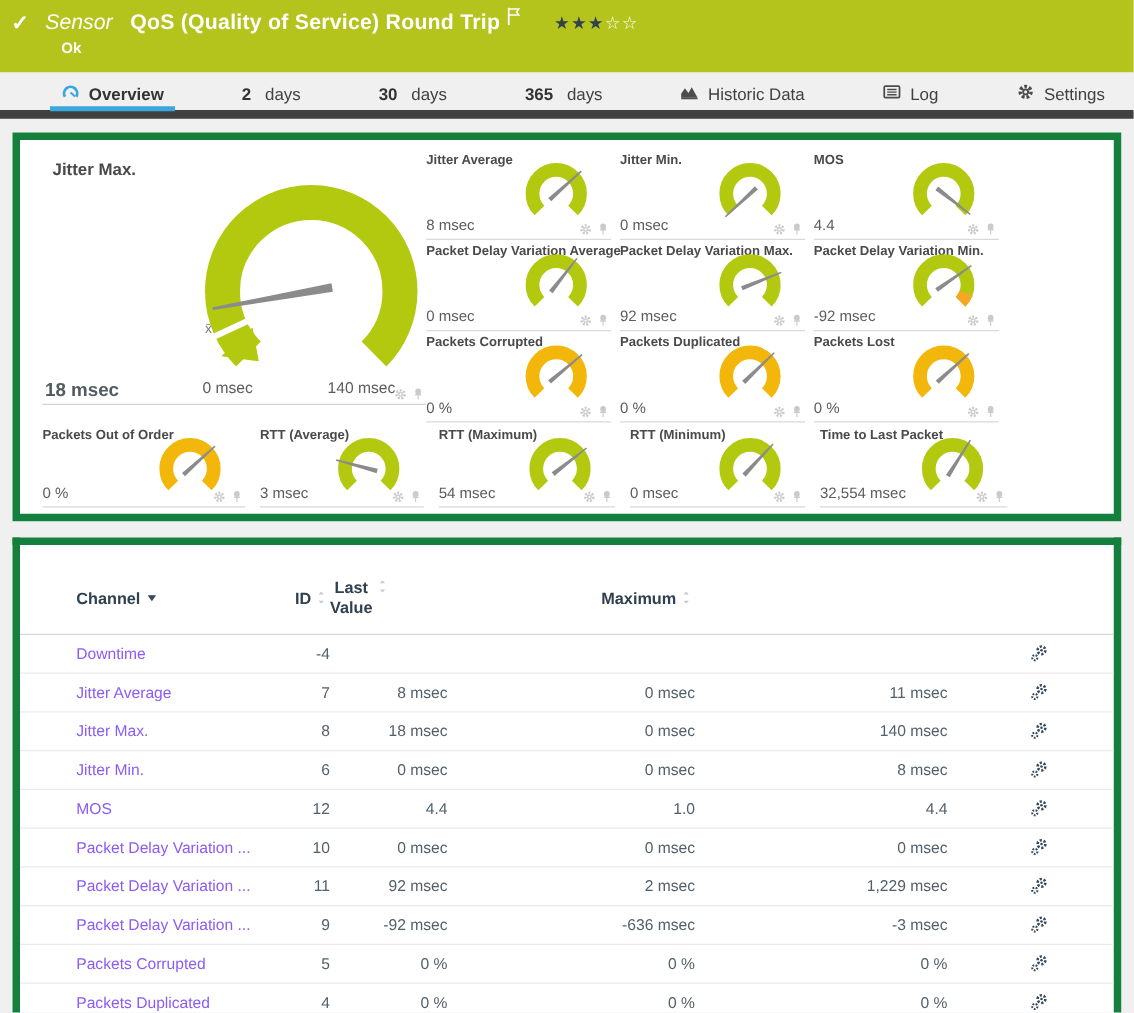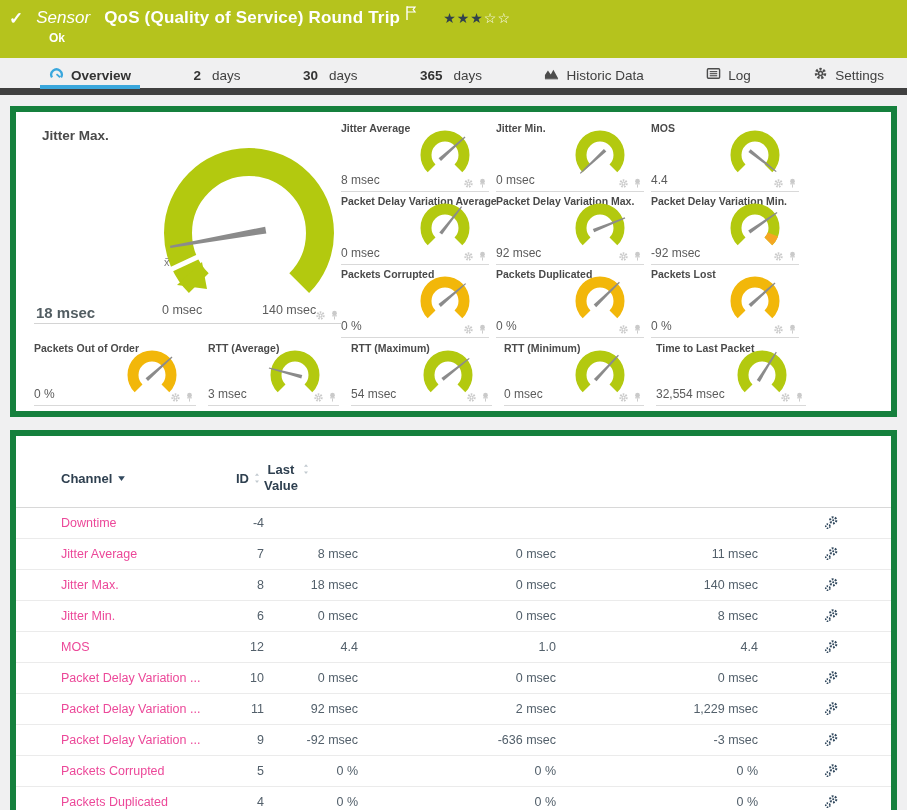--- a/index.html
+++ b/index.html
@@ -50,21 +50,21 @@
   .trow,.thead{display:grid;grid-template-columns:150px 53px 94px 198px 202px 145px;
     padding-left:45px;align-items:center;box-sizing:border-box}
   .thead{padding-top:26px;padding-bottom:12px;border-bottom:1px solid #d8d8d8}
   .th{font-size:13px;font-weight:bold;color:#2f4050;display:flex;align-items:flex-start;gap:5px}
   .th.r{justify-content:flex-end}
   .th.c{justify-content:flex-start;text-align:center}
   .th .lines{line-height:1.25}
   .th svg{margin-top:2px}
   .trow{height:31px;border-bottom:1px solid #ebebeb}
   .td{font-size:12.5px;color:#53606b;white-space:nowrap;overflow:hidden;text-overflow:ellipsis}
-  .td.ch{color:#ec4899;cursor:pointer}
+  .td.ch{color:#8b5cf6;cursor:pointer}
   .td.r{text-align:right}
   .td.ic{display:flex;justify-content:flex-start;padding-left:66px}
   .td.ic span{cursor:pointer;display:inline-flex}
 </style>
 </head>
 <body>
 
 <div class="hdr">
   <div class="hdr-row">
     <span class="check">✓</span>
@@ -529,20 +529,27 @@
             <path d="M8 14.5 L2.5 8 H13.5 Z" transform="scale(0.6) translate(0,12)" fill="#c2cad0"></path>
           </svg></span>
       </div>
       <div class="th c">
         <span class="lines">Last<br>Value</span>
         <span><svg width="10" height="10" viewBox="0 0 16 16">
             <path d="M8 1.5 L13.5 8 H2.5 Z" transform="scale(0.6) translate(0,-1)" fill="#c2cad0"></path>
             <path d="M8 14.5 L2.5 8 H13.5 Z" transform="scale(0.6) translate(0,12)" fill="#c2cad0"></path>
           </svg></span>
       </div>
+      <div class="th r">
+        <span>Maximum</span>
+        <span><svg width="10" height="10" viewBox="0 0 16 16">
+            <path d="M8 1.5 L13.5 8 H2.5 Z" transform="scale(0.6) translate(0,-1)" fill="#c2cad0"></path>
+            <path d="M8 14.5 L2.5 8 H13.5 Z" transform="scale(0.6) translate(0,12)" fill="#c2cad0"></path>
+          </svg></span>
+      </div>
       <div></div>
     </div>
   <div id="tbody">
       <div class="trow">
         <div class="td ch">Downtime</div>
         <div class="td r">-4</div>
         <div class="td r"></div>
         <div class="td r"></div>
         <div class="td r"></div>
         <div class="td ic">

